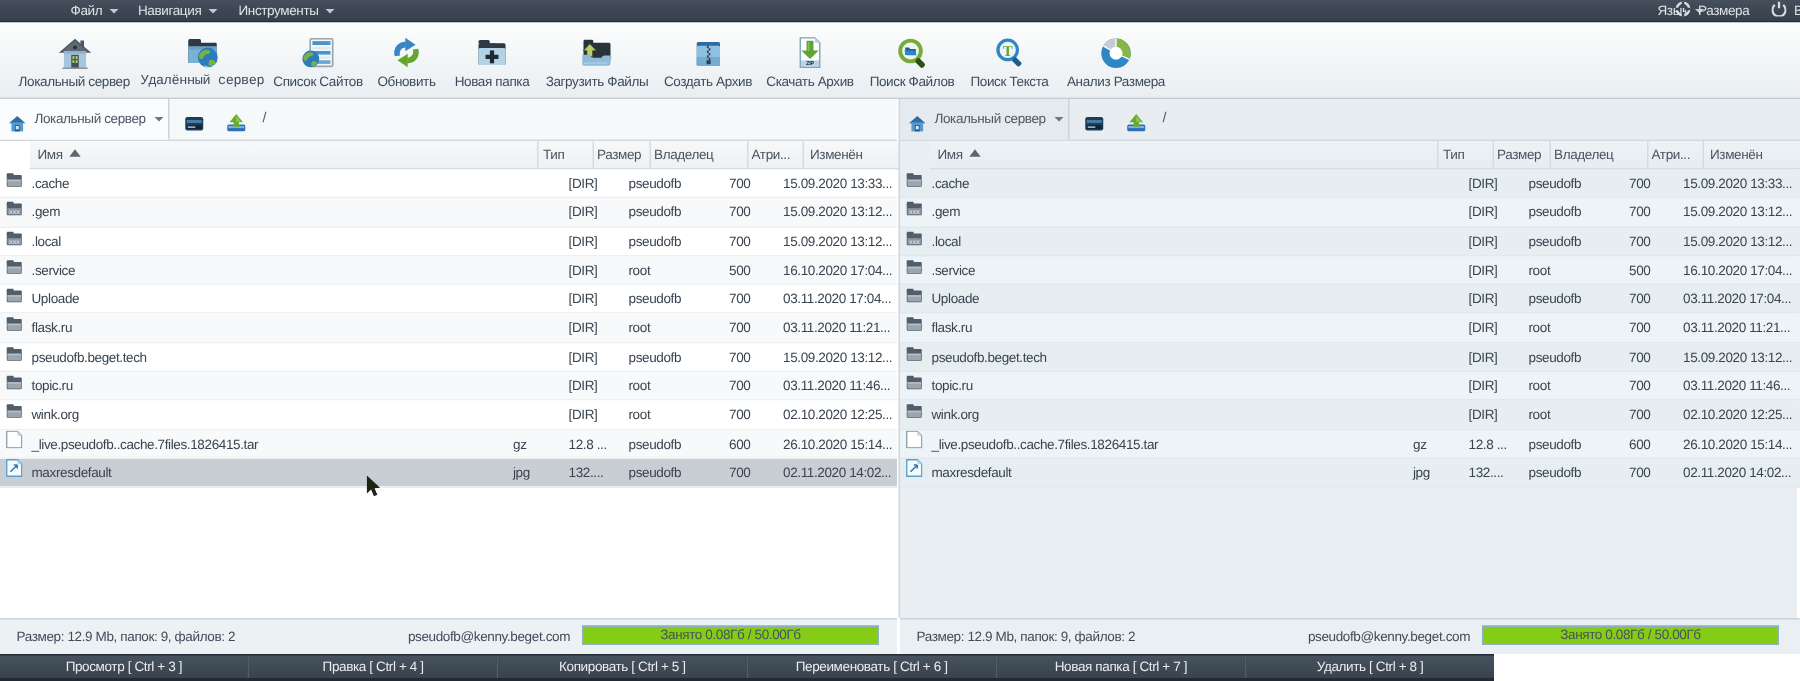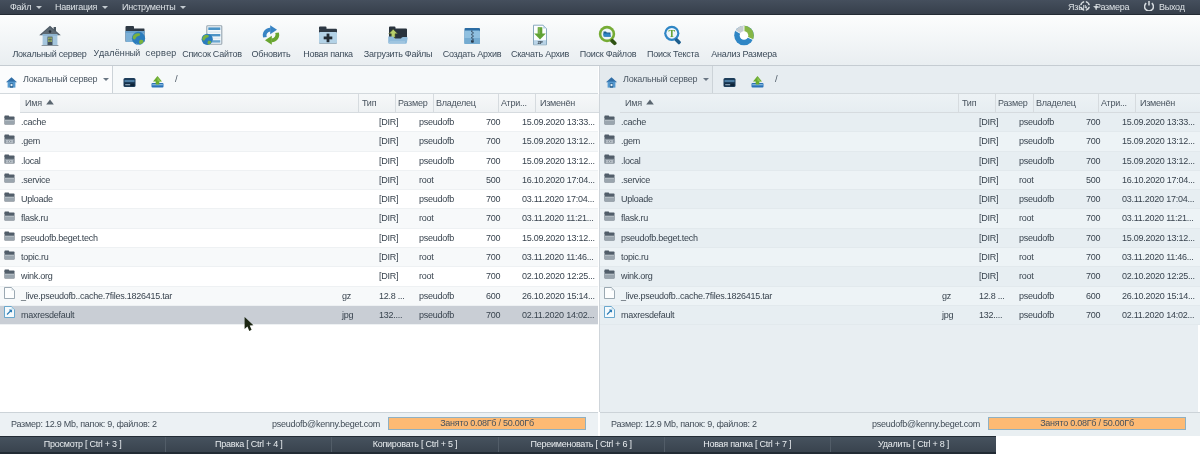--- a/index.html
+++ b/index.html
@@ -1,21 +1,21 @@
 <!DOCTYPE html>
 <html><head>
 <meta charset="utf-8">
 <style>
 *{margin:0;padding:0;box-sizing:border-box;}
 html,body{width:1200px;height:454px;overflow:hidden;font-family:"Liberation Sans",sans-serif;}
 body{position:relative;background:#fff;letter-spacing:-0.25px;}
 .abs{position:absolute;}
 .mb{position:absolute;left:0;top:0;width:1200px;height:15px;}
 .mb{background:linear-gradient(#454f5d,#363f4b);border-bottom:1px solid #232b34;color:#dde2e6;font-size:9px;}
-.mb .mi{position:absolute;top:0;height:14px;line-height:14px;white-space:nowrap;}
+.mb .mi{position:absolute;top:0;height:14px;line-height:14px;white-space:nowrap;margin-left:37px;}
 .car{display:inline-block;width:0;height:0;border-left:3px solid transparent;border-right:3px solid transparent;border-top:3.5px solid #c3cad0;vertical-align:middle;margin-left:5px;margin-top:-1px;}
 .tb{position:absolute;left:0;top:15px;width:1200px;height:51px;background:linear-gradient(#fcfdfd,#e9eef1);border-bottom:1px solid #c5ccd2;}
 .tool{position:absolute;top:9px;width:150px;text-align:center;color:#3d4c5a;font-size:9px;}
 .tool svg{display:block;margin:0 auto 3px auto;}
 .pane{position:absolute;top:66px;width:598px;height:370px;font-size:9px;}
 .pane.L{left:0;}
 .pane.R{left:600px;}
 .R .pb,.R .hdr,.R .row,.R .sb,.R .bgfill,.R .rows,.R .row .sep{width:600px;}
 .pane .bgfill{position:absolute;left:0;top:0;width:598px;height:346px;}
 .L .bgfill{background:#ffffff;}
@@ -45,21 +45,21 @@
 .L .row .sep{background:#eef1f3;}
 .R .row .sep{background:#e2e9ed;}
 .L .row.sel{background:#c9ced5;}
 .c1{left:21px;} .c2{left:342px;} .c3{left:379px;} .c4{left:419px;} .c5{left:486px;} .c6{left:522px;}
 .ric{position:absolute;left:4px;top:4.5px;}
 .sb{position:absolute;left:0;top:346px;width:598px;height:24px;border-top:1px solid #ccd3d8;font-size:9px;color:#414c57;}
 .L .sb{background:#ecf1f4;}
 .R .sb{background:#e9eff2;}
 .sb .t1{position:absolute;left:11px;top:0;line-height:22px;}
 .sb .t2{position:absolute;left:231px;width:190px;top:0;line-height:22px;text-align:center;}
-.sb .prog{position:absolute;left:388px;top:4px;width:198px;height:13px;border:1px solid #8fb0c2;background:#fdba74;text-align:center;line-height:11.5px;font-size:9px;color:#47525d;}
+.sb .prog{position:absolute;left:388px;top:4px;width:198px;height:13px;border:1px solid #8fb0c2;background:#84cc16;text-align:center;line-height:11.5px;font-size:9px;color:#47525d;}
 .bb{position:absolute;left:0;top:436px;width:996px;height:18px;background:#222b34;display:flex;}
 .bb .btn{flex:1;height:14.5px;margin-top:1px;background:linear-gradient(#46525e,#39434e);}
 .bb .btn{border-left:1px solid #525d68;color:#e9edf0;font-size:9px;text-align:center;line-height:14px;white-space:nowrap;}
 .bb .btn:first-child{border-left:none;}
 </style>
 </head>
 <body>
 <div class="mb">
   <div class="mi" style="left:10px;">Файл<span class="car"></span></div>
   <div class="mi" style="left:55px;">Навигация<span class="car"></span></div>

